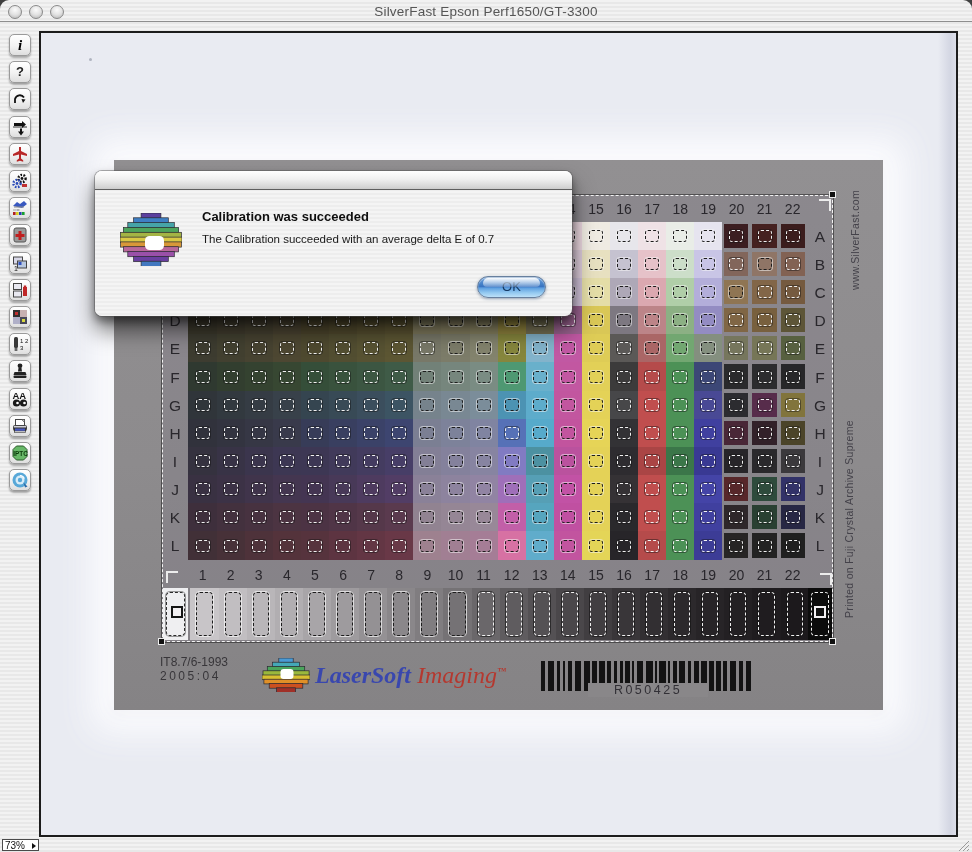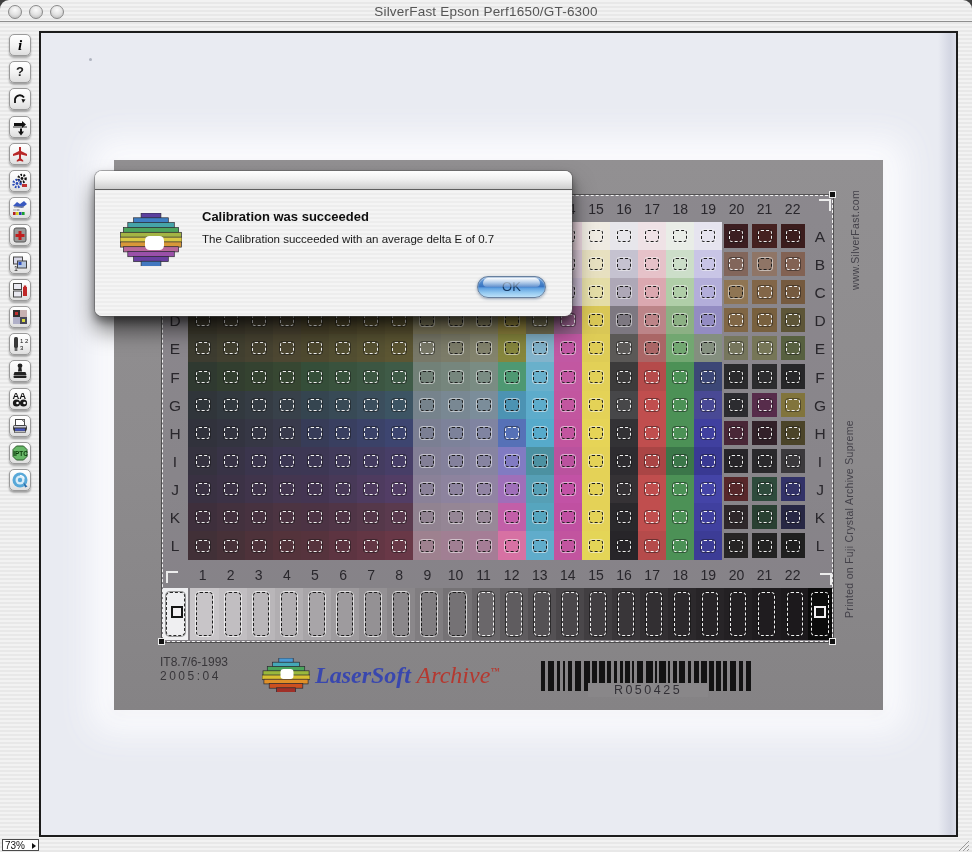--- a/index.html
+++ b/index.html
@@ -42,21 +42,21 @@
   display:flex; align-items:center; justify-content:center; text-align:center; }
 #zoombox { position:absolute; left:2px; top:839px; width:37px; height:12px; background:#fff; border:1px solid #4a4a4a;
   font-size:10px; line-height:11px; color:#111; padding-left:2px; }
 #zoombox:after { content:""; position:absolute; right:2px; top:3px; border-left:4px solid #111; border-top:3px solid transparent; border-bottom:3px solid transparent; }
 </style></head><body>
 <div id="win">
   <div id="tbar">
     <div class="light" style="left:8px"></div>
     <div class="light" style="left:29px"></div>
     <div class="light" style="left:50px"></div>
-    <div class="tt">SilverFast Epson Perf1650/GT-6300</div>
+    <div class="tt">SilverFast Epson Perf1650/GT-3300</div>
   </div>
   <div id="canvas"></div>
   <div style="position:absolute;left:89px;top:58px;width:3px;height:3px;border-radius:50%;background:#b0b4c0"></div>
   <div style="position:absolute;left:938px;top:33px;width:18px;height:802px;background:linear-gradient(90deg,rgba(160,165,190,0) 0%,rgba(160,165,190,0.30) 70%,rgba(160,165,190,0.18) 100%)"></div>
   <div id="card"></div>
   <div id="pagecoords" style="position:absolute;left:0;top:0;width:972px;height:852px;pointer-events:none">
     <div id="sel"></div>
 <div class="cell" style="left:188px;top:222px;width:29px;height:28px;background:#5f2939">
         <i class="mq" style="border-color:#f2f2f2;box-shadow:0 0 0 1px rgba(20,20,20,0.45)"></i>
       </div>
@@ -1091,21 +1091,21 @@
           <rect x="10.6" y="4.2" width="26.9" height="4.7" fill="#44a8b8" stroke="#2a2a32" stroke-width="0.7"></rect>
           <rect x="5.3" y="8.5" width="37.4" height="4.7" fill="#4aa45c" stroke="#2a2a32" stroke-width="0.7"></rect>
           <rect x="1.0" y="12.8" width="46.1" height="4.7" fill="#9ab83c" stroke="#2a2a32" stroke-width="0.7"></rect>
           <rect x="0.0" y="17.0" width="48.0" height="4.7" fill="#d8c030" stroke="#2a2a32" stroke-width="0.7"></rect>
           <rect x="1.9" y="21.2" width="44.2" height="4.7" fill="#e09028" stroke="#2a2a32" stroke-width="0.7"></rect>
           <rect x="7.2" y="25.5" width="33.6" height="4.7" fill="#cc5020" stroke="#2a2a32" stroke-width="0.7"></rect>
           <rect x="14.4" y="29.8" width="19.2" height="4.7" fill="#a03028" stroke="#2a2a32" stroke-width="0.7"></rect>
           <rect x="18.5" y="11.0" width="13" height="10" rx="3.2" fill="#fff"></rect>
         </svg>
       </div>
-    <div style="position:absolute;left:315px;top:662px;font-family:'Liberation Serif',serif;font-style:italic;font-weight:bold;font-size:24px;color:#3947ae">LaserSoft<span style="font-weight:normal;color:#b5382f"> Archive</span><span style="font-size:9px;color:#b5382f;vertical-align:9px">™</span></div>
+    <div style="position:absolute;left:315px;top:662px;font-family:'Liberation Serif',serif;font-style:italic;font-weight:bold;font-size:24px;color:#3947ae">LaserSoft<span style="font-weight:normal;color:#b5382f"> Imaging</span><span style="font-size:9px;color:#b5382f;vertical-align:9px">™</span></div>
     <svg style="position:absolute;left:541px;top:661px" width="215" height="30">
         <rect x="0" y="0" width="4" height="30" fill="#131313"></rect>
         <rect x="7" y="0" width="6" height="30" fill="#131313"></rect>
         <rect x="16" y="0" width="3" height="30" fill="#131313"></rect>
         <rect x="22" y="0" width="2" height="30" fill="#131313"></rect>
         <rect x="27" y="0" width="4" height="30" fill="#131313"></rect>
         <rect x="34" y="0" width="6" height="30" fill="#131313"></rect>
         <rect x="43" y="0" width="6" height="30" fill="#131313"></rect>
         <rect x="51" y="0" width="5" height="30" fill="#131313"></rect>
         <rect x="58" y="0" width="6" height="30" fill="#131313"></rect>

